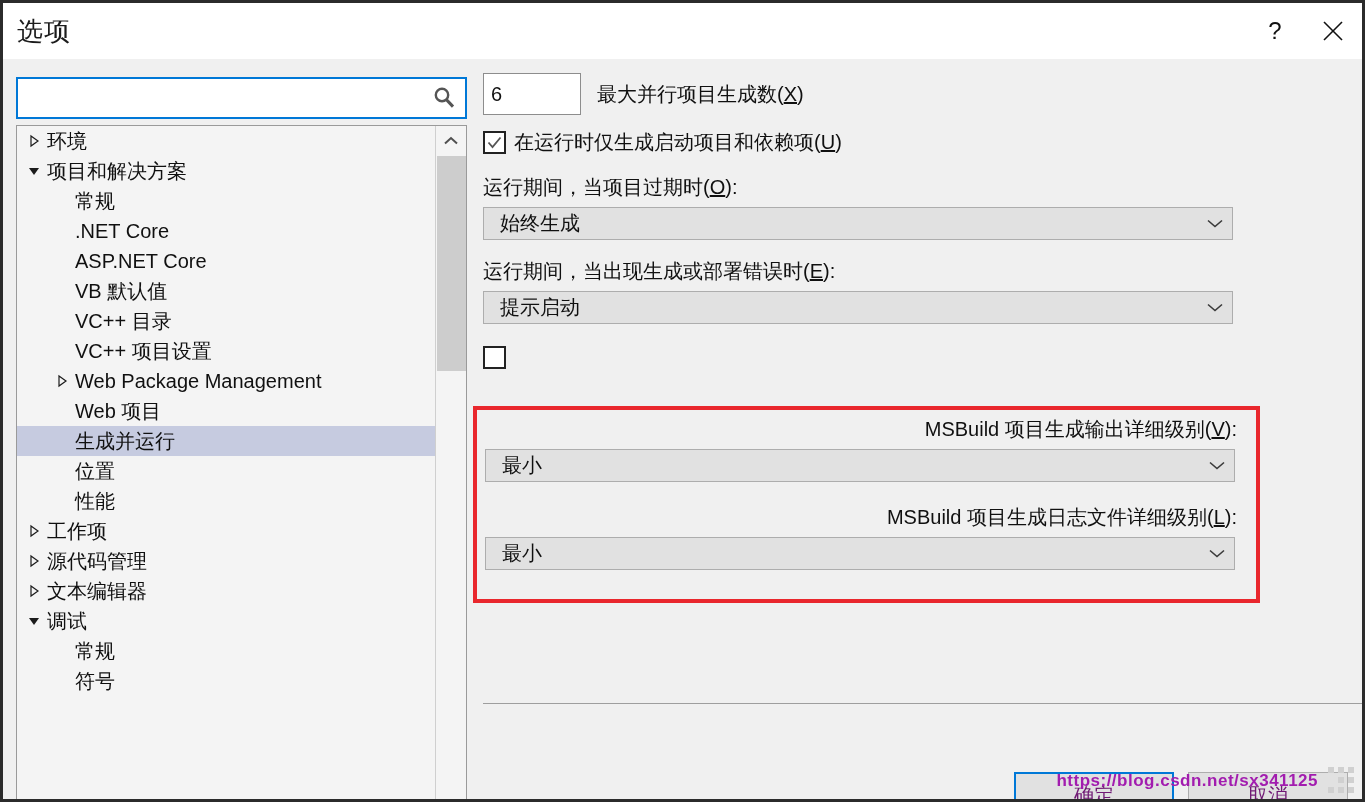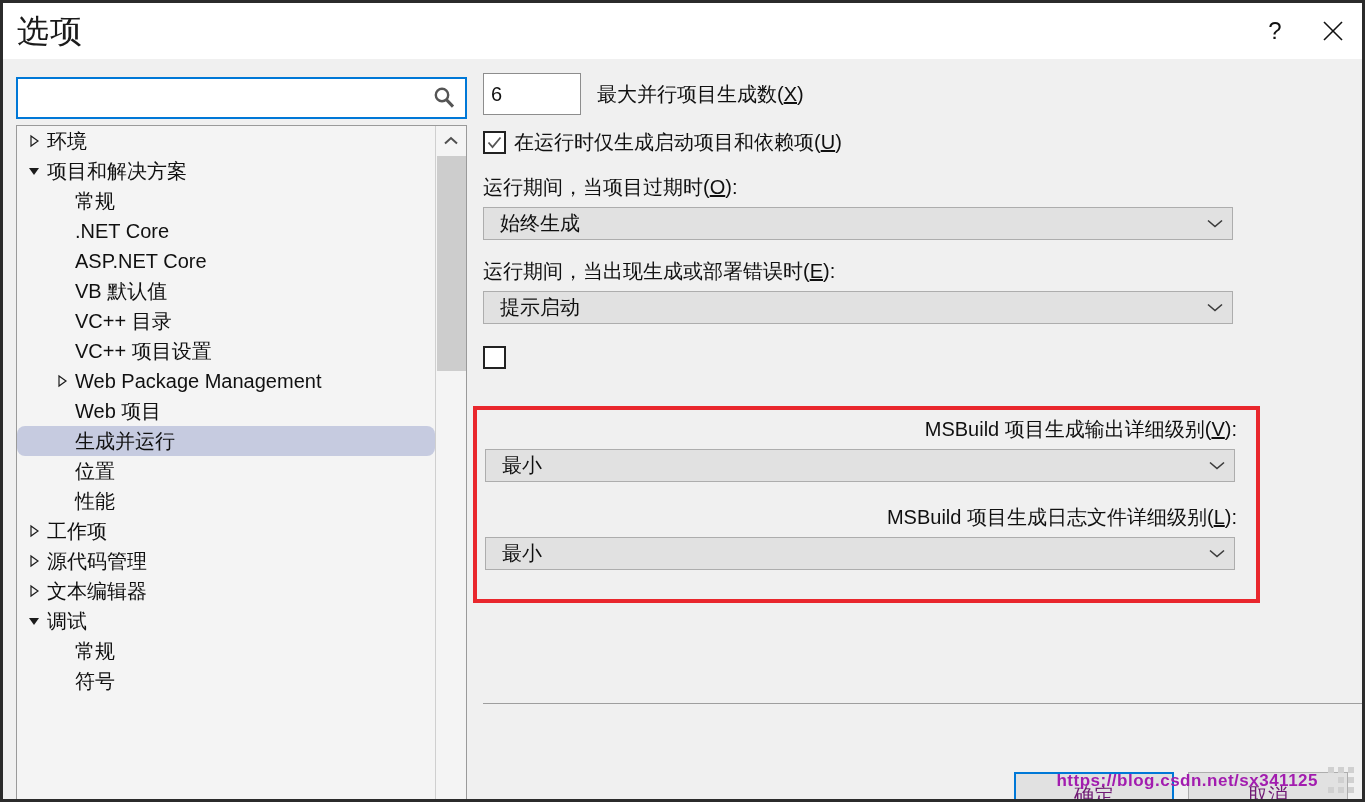--- a/index.html
+++ b/index.html
@@ -23,21 +23,21 @@
   .titlebar {
     position: absolute;
     left: 0; top: 0;
     width: 1359px;
     height: 56px;
     background: #ffffff;
     display: flex;
     align-items: center;
   }
   .title-text {
-    font-size: 32px;
+    font-size: 26px;
     color: #1b1b1b;
     margin-left: 14px;
     line-height: 1;
     letter-spacing: 1px;
   }
   .titlebar-spacer { flex: 1 1 auto; }
   .tb-btn {
     width: 58px;
     height: 56px;
     display: flex;
@@ -104,21 +104,21 @@
   }
   .tree-row {
     height: 30px;
     display: flex;
     align-items: center;
     font-size: 20px;
     color: #101010;
     white-space: nowrap;
     cursor: default;
   }
-  .tree-row.selected { background: #c6cbe0; border-radius: 8px; }
+  .tree-row.selected { background: #c6cbe0; }
   .tw-arrow {
     width: 22px;
     min-width: 22px;
     display: flex;
     align-items: center;
     justify-content: center;
     font-size: 12px;
     color: #1b1b1b;
   }
   .tw-arrow svg { display: block; }

